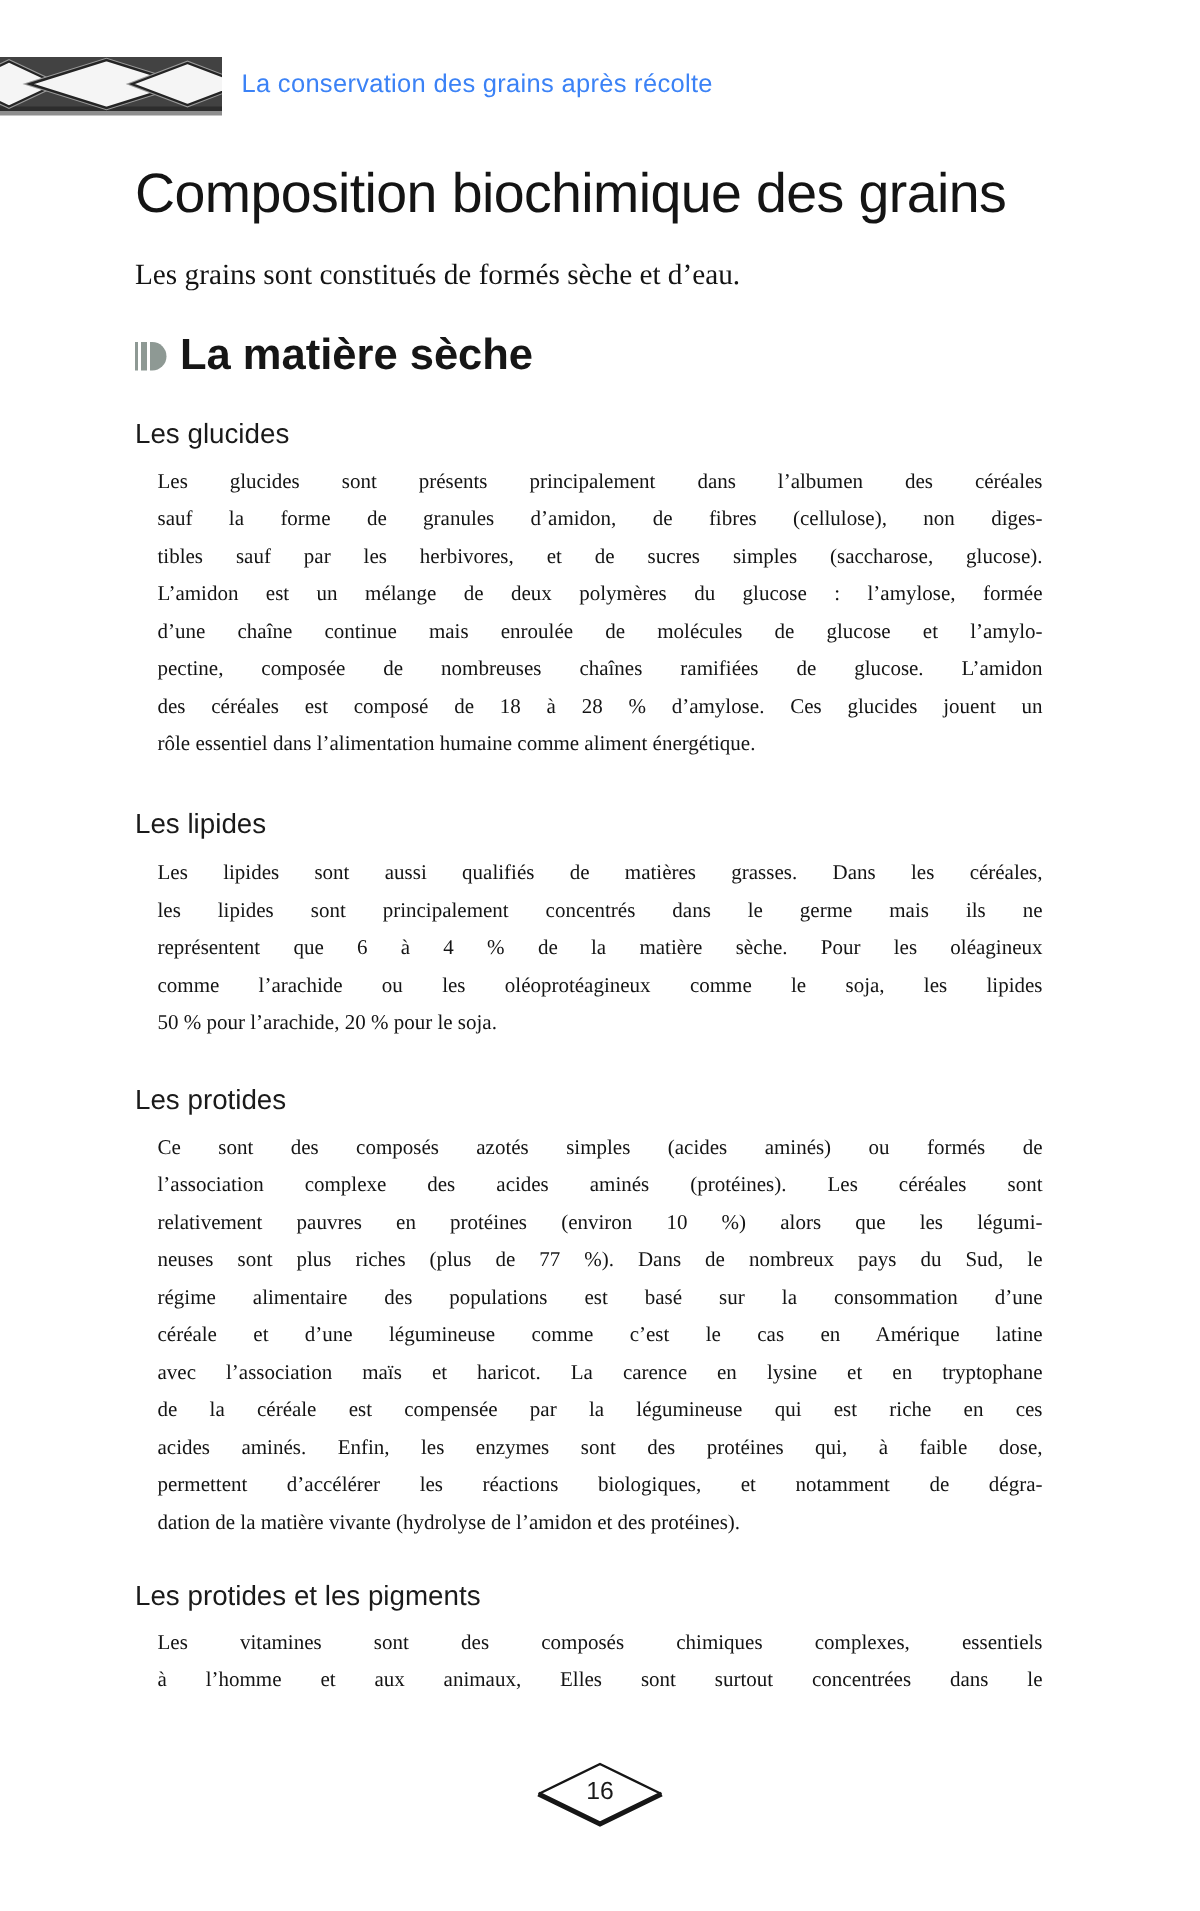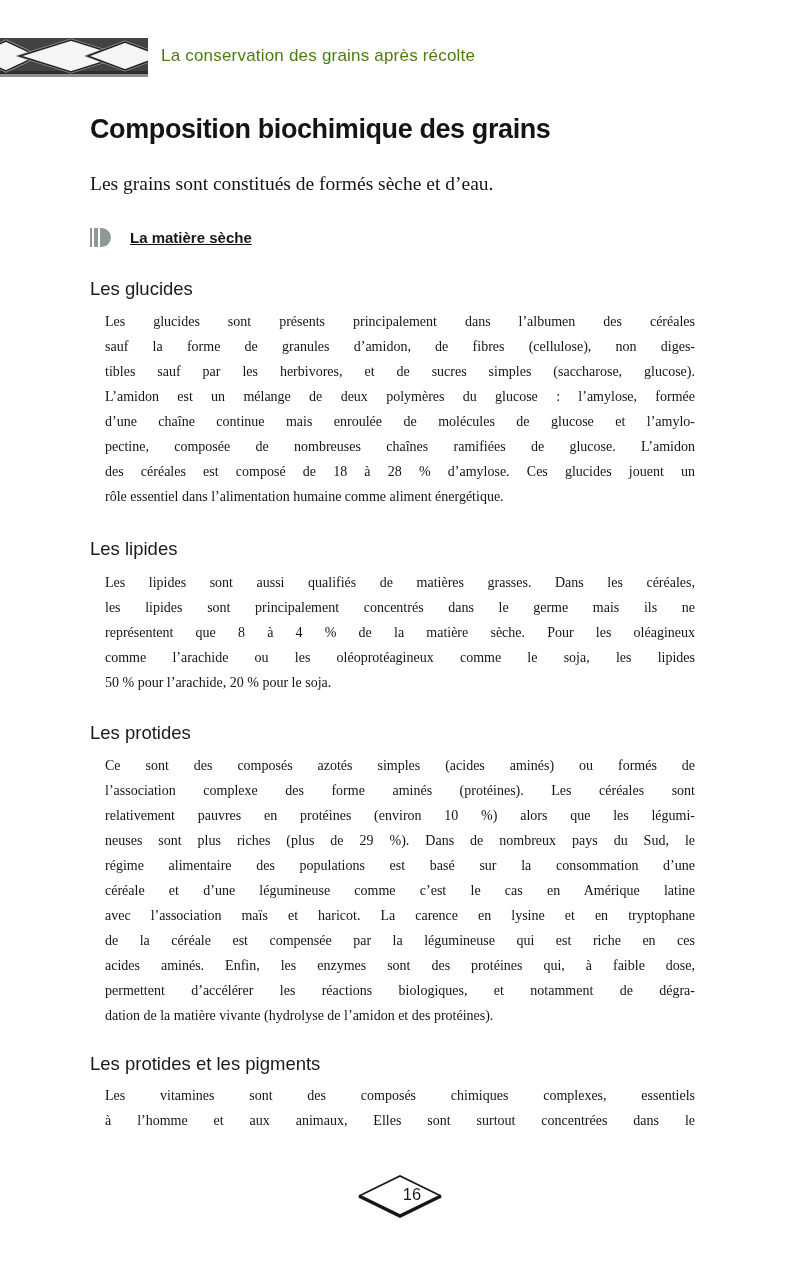--- a/index.html
+++ b/index.html
@@ -8,34 +8,34 @@
     background:#ffffff;color:var(--text,#141414);
     font-family:"Liberation Serif", serif;
   }
   
   .band-wrap{position:absolute;top:38px;left:0;width:148px;}
   .band-wrap svg{display:block;}
   .band-shadow{height:3px;background:var(--band_shadow,#8e8e8e);width:148px;}
   .running-head{
     position:absolute;top:44px;left:161px;
     font-family:"Liberation Sans", sans-serif;
-    font-size:17px;line-height:24px;color:#4d7c0f;letter-spacing:.2px;
+    font-size:17px;line-height:24px;color:#3b82f6;letter-spacing:.2px;
   }
   
   .content{padding:112px 90px 0 90px;}
   h1.page-title{
     margin:0;font-family:"Liberation Sans", sans-serif;
-    font-weight:700;font-size:27px;line-height:34px;color:#141414;
+    font-weight:400;font-size:37px;line-height:34px;color:#141414;
     letter-spacing:-0.4px;
   }
   .intro{margin:25px 0 0;font-size:19.5px;line-height:26px;}
   .section-head{
-    margin:27px 0 0;display:flex;align-items:center;gap:19px;
+    margin:27px 0 0;display:flex;align-items:center;gap:9px;
     font-family:"Liberation Sans", sans-serif;
-    font-weight:700;font-size:15px;line-height:27px;color:#161616;text-decoration:underline;
+    font-weight:700;font-size:29px;line-height:27px;color:#161616;
   }
   .marker{display:inline-flex;align-items:stretch;height:19px;gap:2px;flex:0 0 auto;}
   .marker .b1{width:2px;background:var(--marker,#8e9994);}
   .marker .b2{width:4px;background:var(--marker,#8e9994);}
   .marker .dd{width:11px;background:var(--marker,#8e9994);border-radius:0 10px 10px 0;}
   h3.sub-head{
     margin:26px 0 0;font-family:"Liberation Sans", sans-serif;
     font-weight:400;font-size:18.5px;line-height:24px;color:#1a1a1a;
   }
   h3.sub-head.m28{margin-top:28px;}
@@ -45,21 +45,21 @@
   .para.m7{margin-top:7px;}
   .jline{
     line-height:25px;height:25px;white-space:normal;
     text-align:justify;text-align-last:justify;
   }
   .para:not(.cont) .jline.last{text-align-last:left;}
   
   .folio{width:88px;height:46px;margin:40px auto 0;position:relative;}
   .folio svg{display:block;}
   .folio .num{
-    position:absolute;top:12px;left:12px;width:100%;text-align:center;
+    position:absolute;top:12px;left:0;width:100%;text-align:center;
     font-family:"Liberation Sans", sans-serif;font-size:16.5px;color:#1a1a1a;
     letter-spacing:0;
   }
 </style>
 </head>
 <body>
 
 <div class="band-wrap">
   <svg width="148" height="36" viewBox="0 0 148 36" aria-hidden="true">
     <rect x="0" y="0" width="148" height="36" fill="#424242"></rect>
@@ -99,31 +99,31 @@
       <div class="jline">d’une chaîne continue mais enroulée de molécules de glucose et l’amylo-</div>
       <div class="jline">pectine, composée de nombreuses chaînes ramifiées de glucose. L’amidon</div>
       <div class="jline">des céréales est composé de 18 à 28 % d’amylose. Ces glucides jouent un</div>
       <div class="jline last">rôle essentiel dans l’alimentation humaine comme aliment énergétique.</div>
     </div>
 
   <h3 class="sub-head m28">Les lipides</h3>
   <div class="para m9">
       <div class="jline">Les lipides sont aussi qualifiés de matières grasses. Dans les céréales,</div>
       <div class="jline">les lipides sont principalement concentrés dans le germe mais ils ne</div>
-      <div class="jline">représentent que 8 à 4 % de la matière sèche. Pour les oléagineux</div>
+      <div class="jline">représentent que 6 à 4 % de la matière sèche. Pour les oléagineux</div>
       <div class="jline">comme l’arachide ou les oléoprotéagineux comme le soja, les lipides</div>
       <div class="jline last">50 % pour l’arachide, 20 % pour le soja.</div>
     </div>
 
   <h3 class="sub-head">Les protides</h3>
   <div class="para">
       <div class="jline">Ce sont des composés azotés simples (acides aminés) ou formés de</div>
-      <div class="jline">l’association complexe des forme aminés (protéines). Les céréales sont</div>
+      <div class="jline">l’association complexe des acides aminés (protéines). Les céréales sont</div>
       <div class="jline">relativement pauvres en protéines (environ 10 %) alors que les légumi-</div>
-      <div class="jline">neuses sont plus riches (plus de 29 %). Dans de nombreux pays du Sud, le</div>
+      <div class="jline">neuses sont plus riches (plus de 77 %). Dans de nombreux pays du Sud, le</div>
       <div class="jline">régime alimentaire des populations est basé sur la consommation d’une</div>
       <div class="jline">céréale et d’une légumineuse comme c’est le cas en Amérique latine</div>
       <div class="jline">avec l’association maïs et haricot. La carence en lysine et en tryptophane</div>
       <div class="jline">de la céréale est compensée par la légumineuse qui est riche en ces</div>
       <div class="jline">acides aminés. Enfin, les enzymes sont des protéines qui, à faible dose,</div>
       <div class="jline">permettent d’accélérer les réactions biologiques, et notamment de dégra-</div>
       <div class="jline last">dation de la matière vivante (hydrolyse de l’amidon et des protéines).</div>
     </div>
 
   <h3 class="sub-head m24">Les protides et les pigments</h3>

